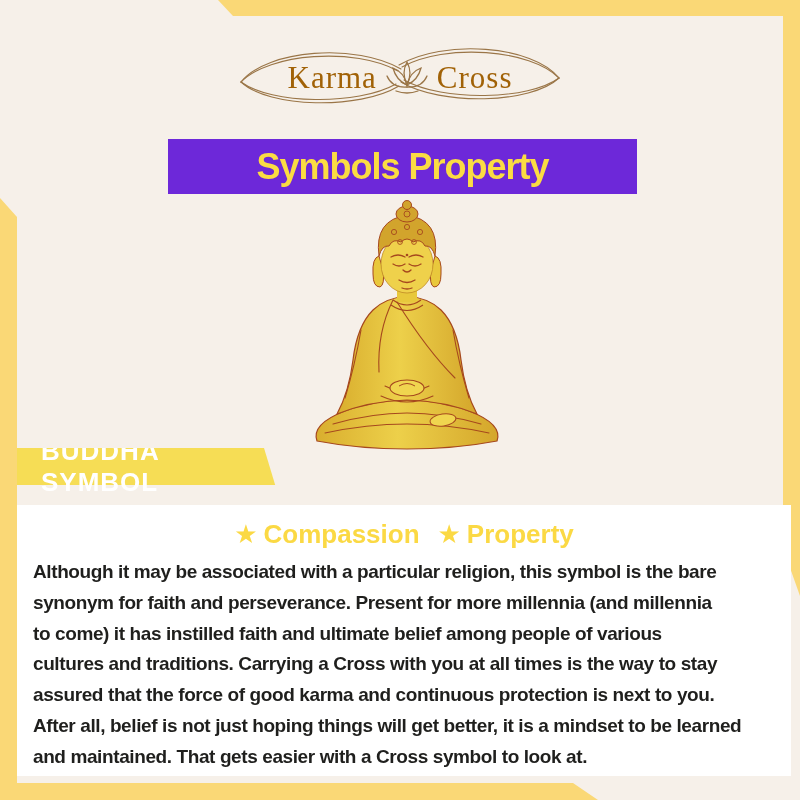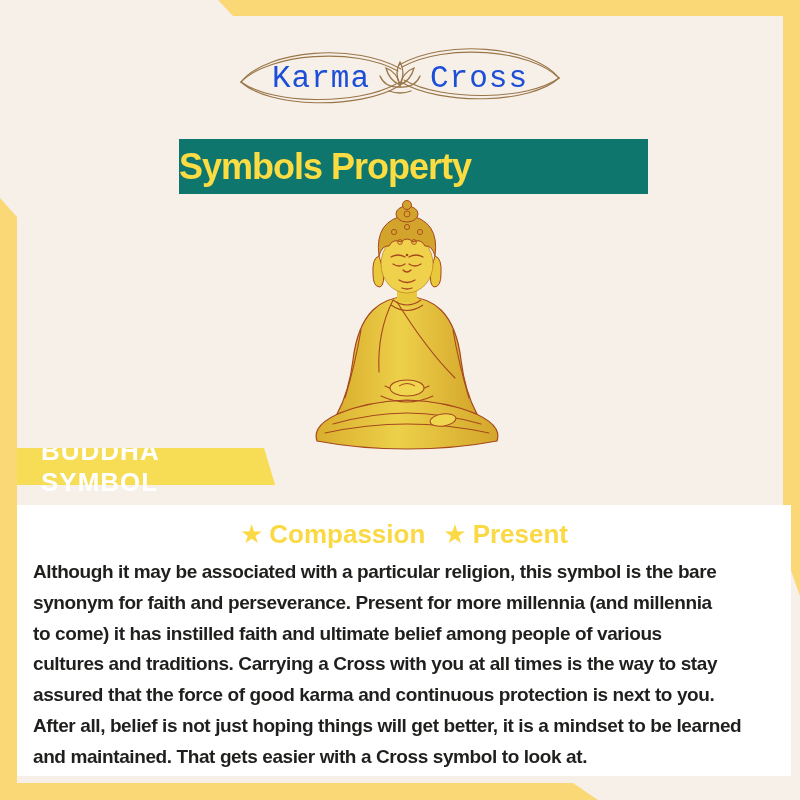--- a/index.html
+++ b/index.html
@@ -23,30 +23,30 @@
 
   
   .logo{
     position:absolute;left:50%;top:40px;transform:translateX(-50%);
     width:330px;height:76px;
     display:flex;align-items:center;justify-content:center;gap:7px;
   }
   .logo-swoosh{position:absolute;left:0;top:0;width:330px;height:76px;}
   .brand{
     position:relative;
-    font-family:Liberation Mono, monospace;
-    font-size:31px;color:#1d4ed8;letter-spacing:1px;
+    font-family:Liberation Serif, serif;
+    font-size:31px;color:#a16207;letter-spacing:1px;
   }
   .lotus{position:relative;width:46px;height:36px;margin-top:-2px;}
 
   
   .title-box{
-    position:absolute;left:179px;top:139px;width:469px;height:55px;
-    background:#0f766e;
-    display:flex;align-items:center;
+    position:absolute;left:168px;top:139px;width:469px;height:55px;
+    background:#6d28d9;
+    display:flex;align-items:center;justify-content:center;
   }
   .title-box h1{
     margin:0;font-size:36px;font-weight:800;letter-spacing:-1px;
     color:#FBDC43;
   }
 
   
   .buddha{position:absolute;left:297px;top:200px;width:220px;height:250px;}
 
   
@@ -181,21 +181,21 @@
 
     <ellipse cx="146" cy="220" rx="13" ry="6" fill="#F0D54F" stroke="#A6481E" stroke-width="1" transform="rotate(-8 146 220)"></ellipse>
   </svg>
 
   <div class="ribbon">
     <span>BUDDHA SYMBOL</span>
   </div>
 
   <div class="content">
     <div class="traits">
-      <span class="star">★</span><span class="trait-a">Compassion</span><span class="star star-b">★</span><span>Present</span>
+      <span class="star">★</span><span class="trait-a">Compassion</span><span class="star star-b">★</span><span>Property</span>
     </div>
     <p class="paragraph">Although it may be associated with a particular religion, this symbol is the bare
 synonym for faith and perseverance. Present for more millennia (and millennia
 to come) it has instilled faith and ultimate belief among people of various
 cultures and traditions. Carrying a Cross with you at all times is the way to stay
 assured that the force of good karma and continuous protection is next to you.
 After all, belief is not just hoping things will get better, it is a mindset to be learned
 and maintained. That gets easier with a Cross symbol to look at.</p>
   </div>
 

